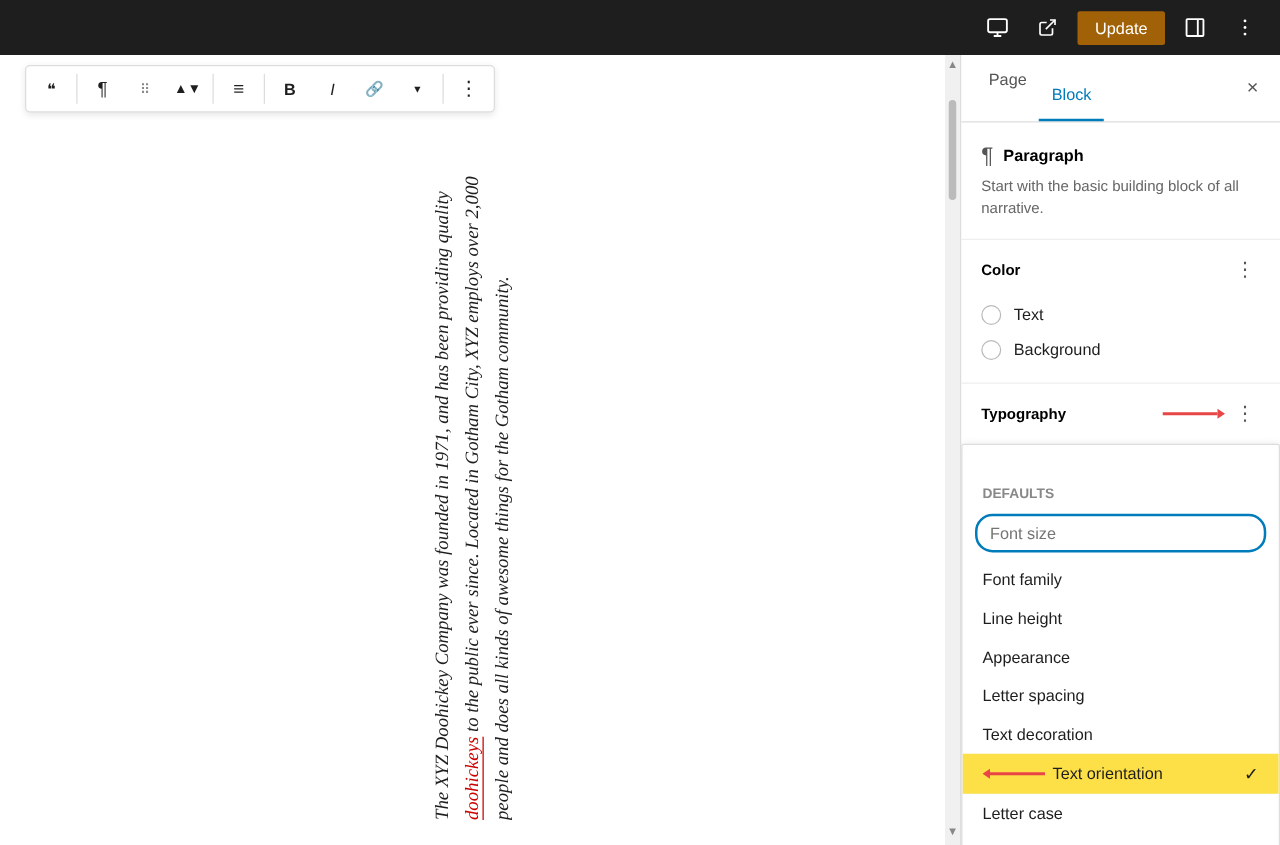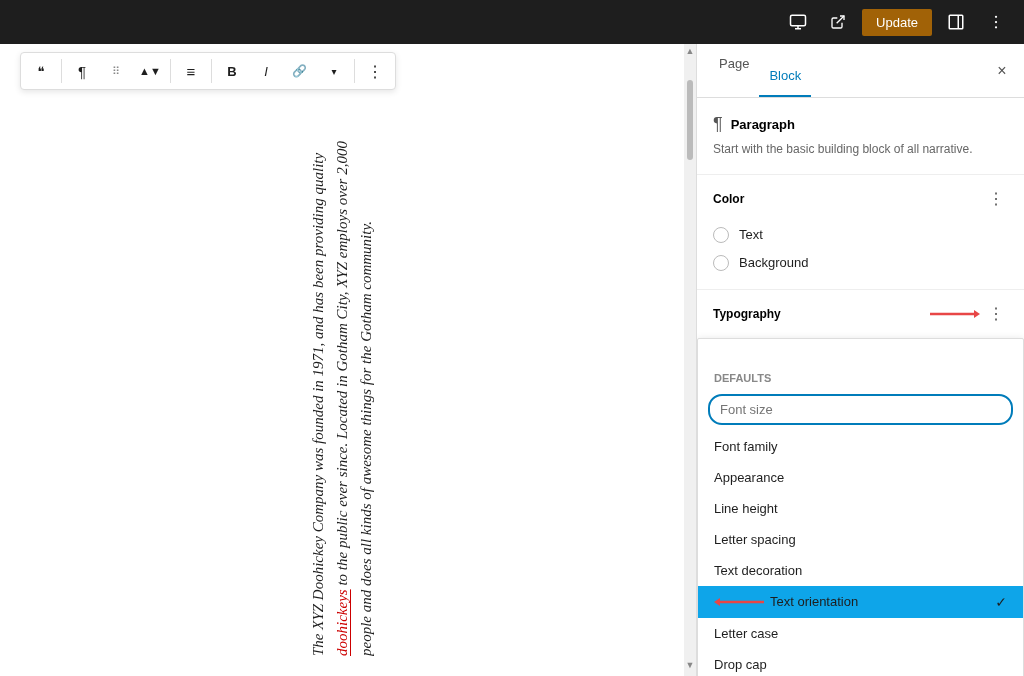--- a/index.html
+++ b/index.html
@@ -114,21 +114,21 @@
     .scroll-thumb {
       width: 6px;
       height: 80px;
       background: #bbb;
       border-radius: 3px;
       margin-top: 20px;
     }
 
     
     .sidebar {
-      width: 328px;
+      width: 256px;
       background: #fff;
       border-left: 1px solid #ddd;
       display: flex;
       flex-direction: column;
       overflow: hidden;
     }
     .sidebar-tabs {
       display: flex;
       border-bottom: 1px solid #ddd;
       padding: 0 12px;
@@ -260,21 +260,21 @@
     .dropdown-item {
       display: flex;
       align-items: center;
       justify-content: space-between;
       padding: 8px 16px;
       font-size: 13px;
       color: #1e1e1e;
       cursor: pointer;
     }
     .dropdown-item.highlighted {
-      background: #0ea5e9;
+      background: #fde047;
     }
     .dropdown-item .checkmark {
       color: #1e1e1e;
       font-size: 14px;
     }
     .font-size-input-row {
       padding: 6px 10px;
     }
     .font-size-input {
       width: 100%;
@@ -403,24 +403,24 @@
 
         <div class="font-size-input-row">
           <input type="text" class="font-size-input" placeholder="Font size" style="">
         </div>
 
 
         <div class="dropdown-item">
           <span>Font family</span>
         </div>
         <div class="dropdown-item">
+          <span>Line height</span>
+        </div>
+        <div class="dropdown-item">
           <span>Appearance</span>
-        </div>
-        <div class="dropdown-item">
-          <span>Line height</span>
         </div>
         <div class="dropdown-item">
           <span>Letter spacing</span>
         </div>
         <div class="dropdown-item">
           <span>Text decoration</span>
         </div>
         <div class="dropdown-item highlighted" style="position:relative;">
 
           <div style="display:flex;align-items:center;gap:6px;">

